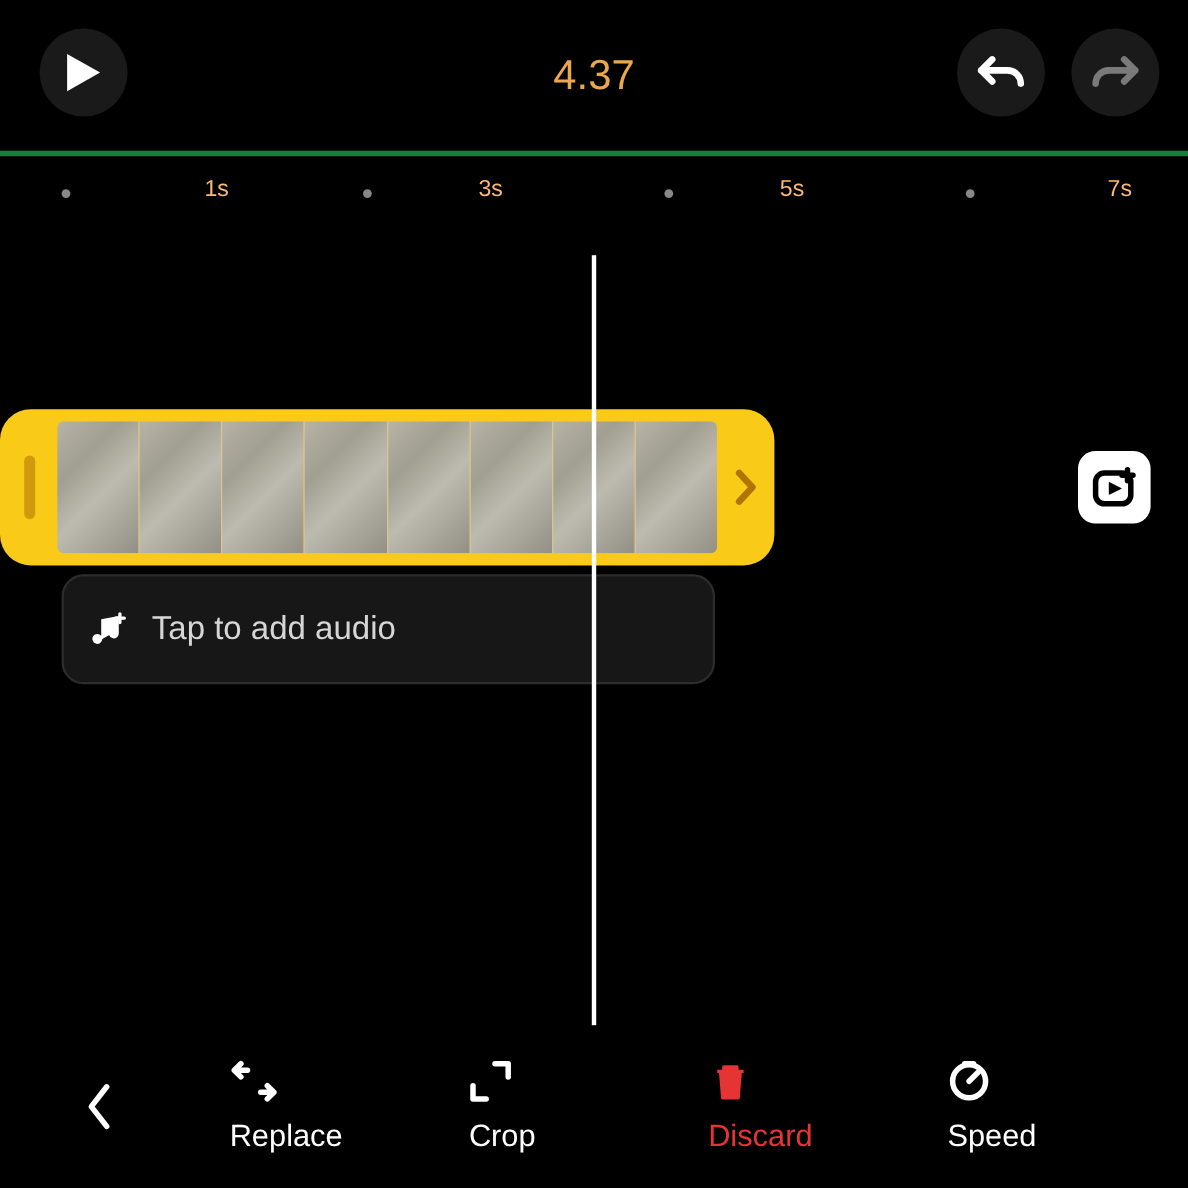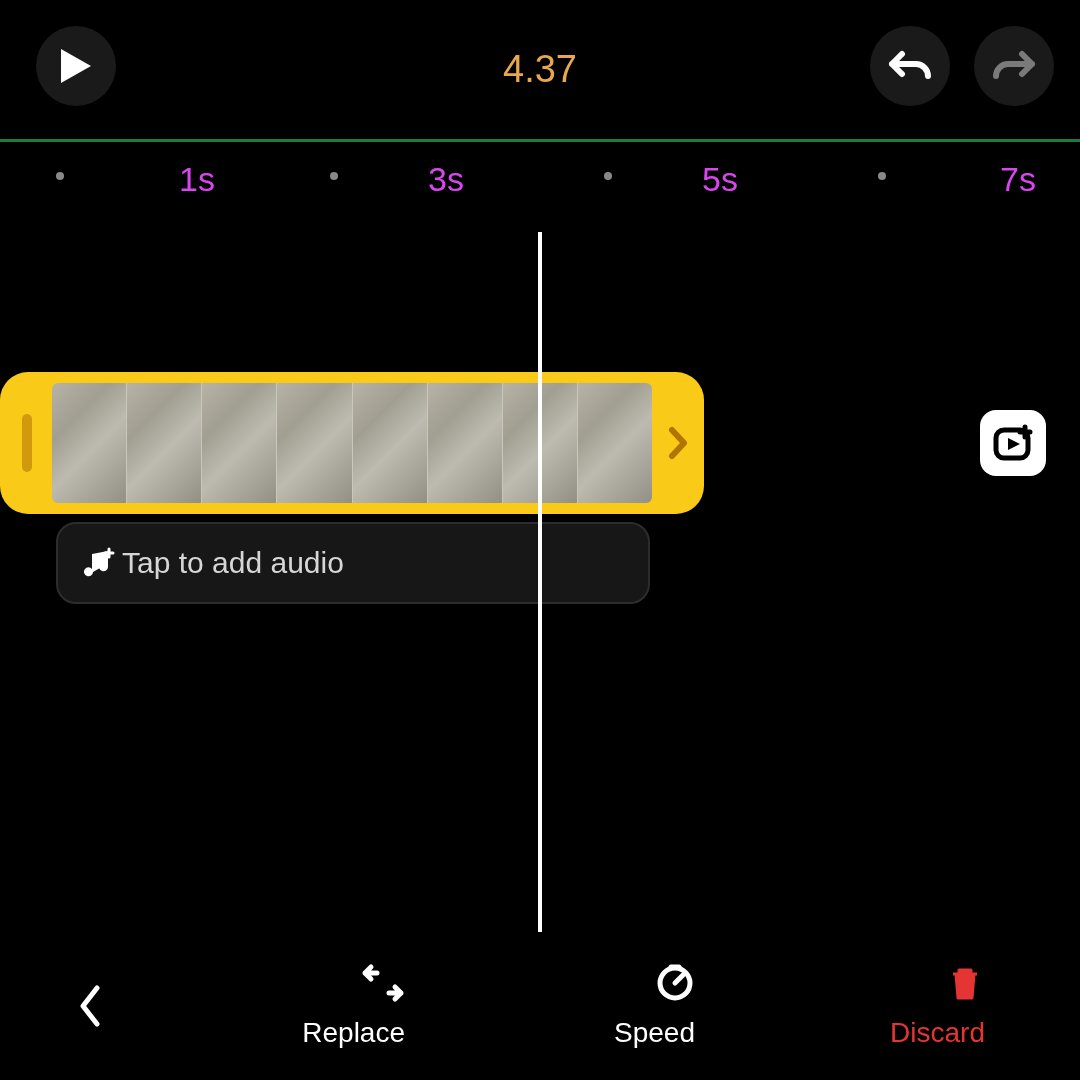--- a/index.html
+++ b/index.html
@@ -1,55 +1,55 @@
 <!DOCTYPE html>
 <html><head>
 <meta charset="utf-8">
 <style>
   * { margin: 0; padding: 0; box-sizing: border-box; }
   html, body { width: 1080px; height: 1080px; background: #000; font-family: -apple-system, Helvetica, Arial, sans-serif; color: #fff; overflow: hidden; }
 
   
-  .topbar { position: relative; height: 142px; border-bottom: 3px solid #15803d; }
+  .topbar { position: relative; height: 142px; border-bottom: 5px solid #15803d; }
   .play-btn { position: absolute; left: 36px; top: 26px; width: 80px; height: 80px; border-radius: 50%; background: #1a1a1a; display: flex; align-items: center; justify-content: center; cursor: pointer; }
   .time-label { position: absolute; left: 50%; top: 48px; transform: translateX(-50%); font-size: 38px; font-weight: 500; color: #e9a84e; }
   .undo-btn, .redo-btn { position: absolute; top: 26px; width: 80px; height: 80px; border-radius: 50%; background: #1a1a1a; display: flex; align-items: center; justify-content: center; cursor: pointer; }
   .undo-btn { right: 130px; }
   .redo-btn { right: 26px; }
   .redo-btn svg path { stroke: #7a7a7a; }
 
   
   .ruler { position: relative; height: 60px; }
   .tick { position: absolute; top: 30px; width: 8px; height: 8px; border-radius: 50%; background: #888; transform: translateX(-50%); }
-  .tick-label { position: absolute; top: 18px; font-size: 34px; color: #d946ef; transform: translateX(-50%); }
+  .tick-label { position: absolute; top: 18px; font-size: 21px; color: #fdba74; transform: translateX(-50%); }
 
   
   .timeline-area { position: relative; height: 730px; }
   .playhead { position: absolute; left: 540px; top: 30px; width: 4px; height: 700px; background: #fff; transform: translateX(-50%); z-index: 50; }
 
   
   .clip { position: absolute; left: 0; top: 170px; width: 704px; height: 142px; background: #f9cb18; border-radius: 28px; display: flex; align-items: center; padding: 10px 52px 10px 52px; cursor: pointer; }
   .clip-handle-left { position: absolute; left: 22px; top: 50%; transform: translateY(-50%); width: 10px; height: 58px; background: #d09a0c; border-radius: 6px; }
   .clip-handle-right { position: absolute; right: 16px; top: 50%; transform: translateY(-50%); display:flex; align-items:center; justify-content:center; }
   .frames { flex: 1; height: 120px; display: flex; gap: 0; overflow: hidden; border-radius: 6px; }
   .frame { flex: 1; background: linear-gradient(135deg,#b7b4a6 0%,#a19e92 30%,#bdbaaf 55%,#928f84 100%); border-right: 1px solid #cac7bb; }
   .frame:last-child { border-right: none; }
 
   
   .add-clip { position: absolute; right: 34px; top: 208px; width: 66px; height: 66px; background: #fff; border-radius: 16px; display: flex; align-items: center; justify-content: center; cursor: pointer; }
 
   
-  .audio-track { position: absolute; left: 56px; top: 320px; width: 594px; height: 82px; background: #171717; border: 2px solid #2d2d2d; border-radius: 20px; display: flex; align-items: center; padding: 0 24px; gap: 6px; cursor: pointer; }
+  .audio-track { position: absolute; left: 56px; top: 320px; width: 594px; height: 100px; background: #171717; border: 2px solid #2d2d2d; border-radius: 20px; display: flex; align-items: center; padding: 0 24px; gap: 22px; cursor: pointer; }
   .audio-label { font-size: 30px; color: #d6d6d6; }
 
   
   .bottombar { position: absolute; bottom: 0; left: 0; width: 1080px; height: 148px; display: flex; align-items: center; }
   .back-btn { width: 180px; display: flex; align-items: center; justify-content: center; cursor: pointer; height: 100%; }
   .actions { flex: 1; display: flex; justify-content: space-around; align-items: center; padding-right: 30px; }
-  .action { display: flex; flex-direction: column; align-items: flex-end; gap: 14px; cursor: pointer; width: 160px; }
+  .action { display: flex; flex-direction: column; align-items: flex-start; gap: 14px; cursor: pointer; width: 160px; }
   .action-label { font-size: 28px; font-weight: 500; color: #fff; }
   .action.discard .action-label { color: #e43434; }
   .action.discard svg * { stroke: #e43434; fill: #e43434; }
 </style>
 </head>
 <body>
 
 <div class="topbar">
   <div class="play-btn">
     <svg width="34" height="38" viewBox="0 0 34 38">
@@ -127,26 +127,32 @@
   </div>
   <div class="actions">
     <div class="action">
       <svg width="44" height="40" viewBox="0 0 44 40">
           <path d="M16 10 H4 M10 4 L4 10 L10 16 M28 30 H40 M34 24 L40 30 L34 36" fill="none" stroke="#fff" stroke-width="5" stroke-linecap="round" stroke-linejoin="round"></path>
         </svg>
       <div class="action-label">Replace</div>
     </div>
     <div class="action">
       <svg width="40" height="40" viewBox="0 0 40 40">
-          <circle cx="20" cy="20" r="15" fill="none" stroke="#fff" stroke-width="5"></circle>
-          <path d="M20 20 L28 12" stroke="#fff" stroke-width="5" stroke-linecap="round"></path>
-          <path d="M16 4 H24" stroke="#fff" stroke-width="5" stroke-linecap="round"></path>
+          <path d="M24 4 H36 V16 M16 36 H4 V24" fill="none" stroke="#fff" stroke-width="5" stroke-linecap="round" stroke-linejoin="round"></path>
         </svg>
-      <div class="action-label">Speed</div>
+      <div class="action-label">Crop</div>
     </div>
     <div class="action discard">
       <svg width="40" height="40" viewBox="0 0 40 40">
           <path d="M8 11 H32 M14 11 V7 H26 V11 M11 11 L13 35 H27 L29 11" fill="#e43434" stroke="#e43434" stroke-width="3" stroke-linejoin="round"></path>
         </svg>
       <div class="action-label">Discard</div>
     </div>
+    <div class="action">
+      <svg width="40" height="40" viewBox="0 0 40 40">
+          <circle cx="20" cy="20" r="15" fill="none" stroke="#fff" stroke-width="5"></circle>
+          <path d="M20 20 L28 12" stroke="#fff" stroke-width="5" stroke-linecap="round"></path>
+          <path d="M16 4 H24" stroke="#fff" stroke-width="5" stroke-linecap="round"></path>
+        </svg>
+      <div class="action-label">Speed</div>
+    </div>
   </div>
 </div>
 
 </body></html>

